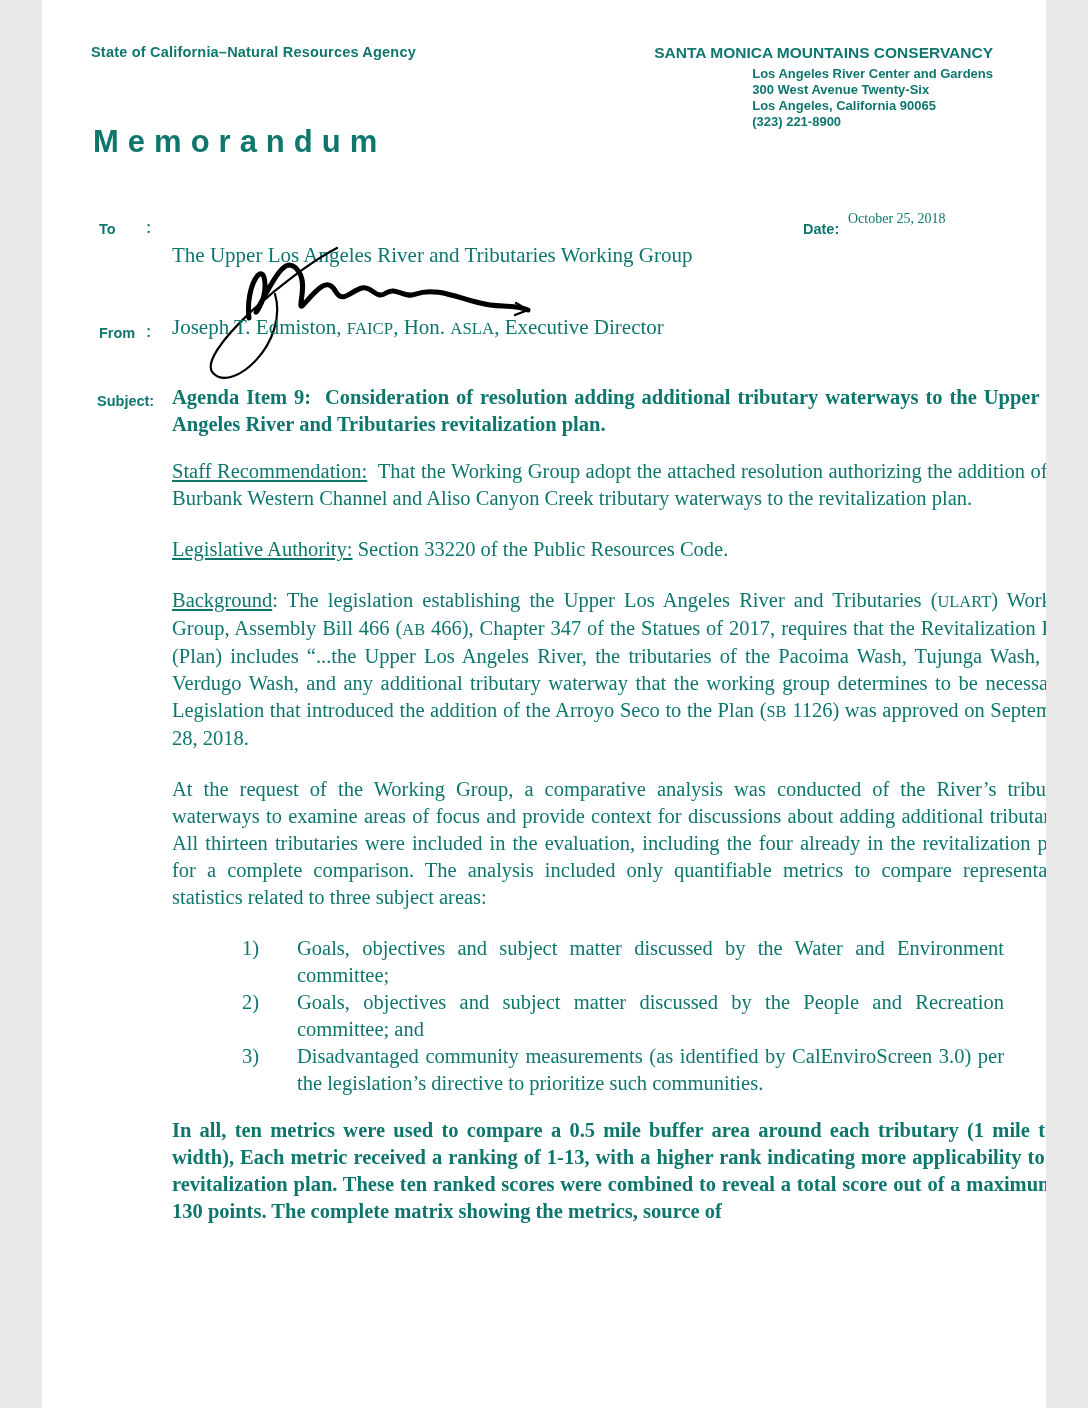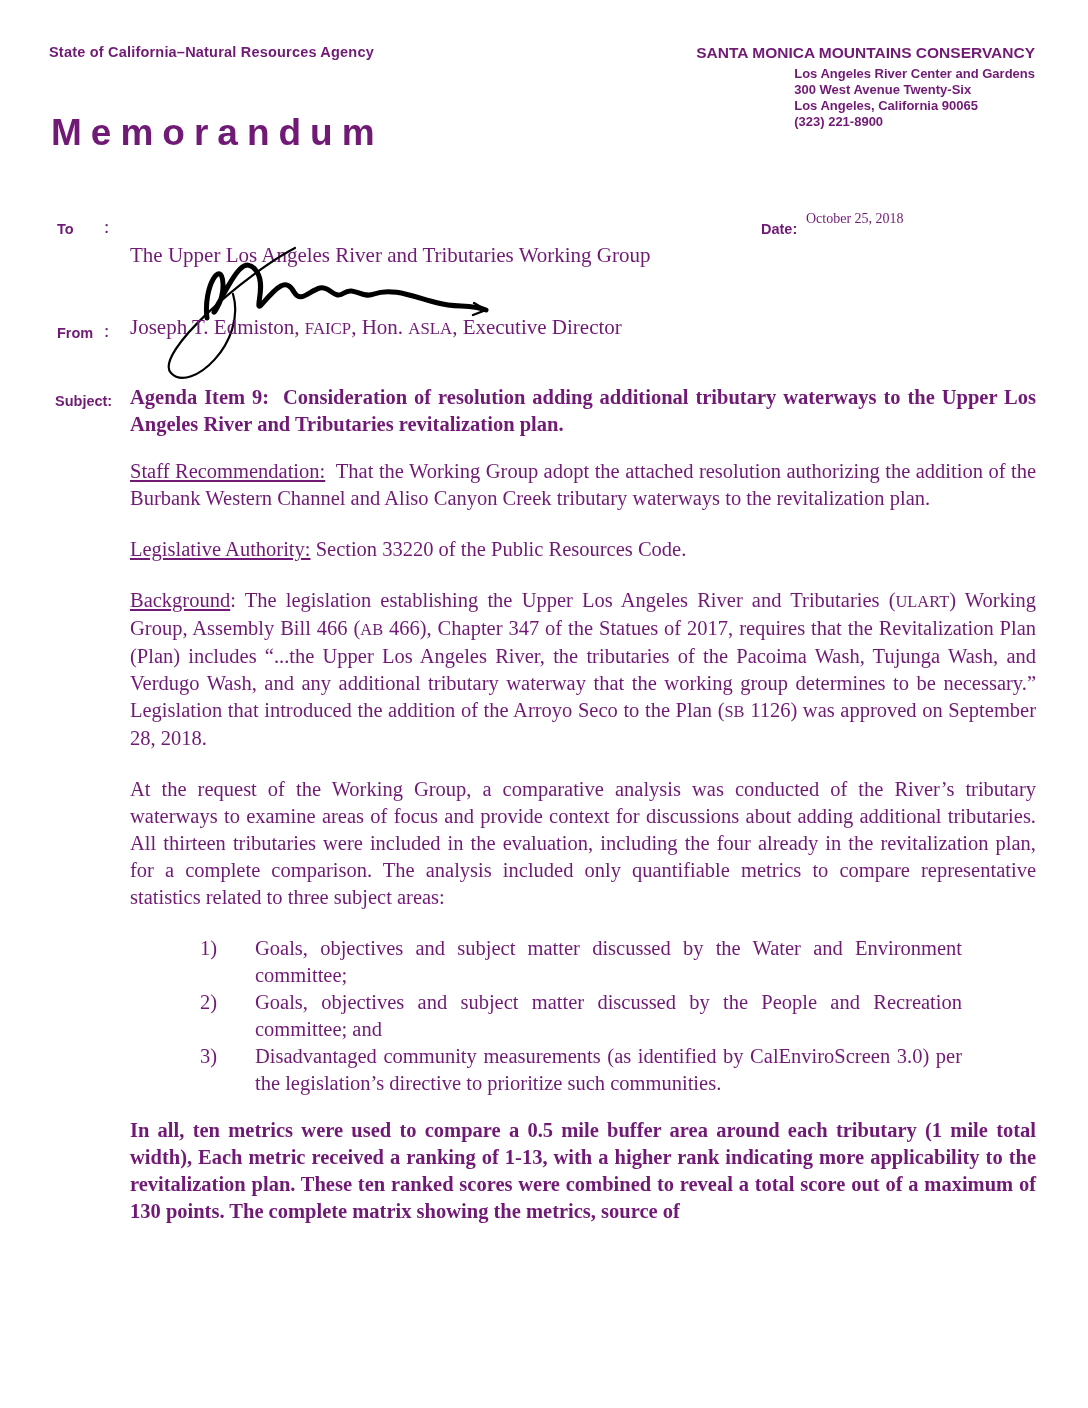--- a/index.html
+++ b/index.html
@@ -1,34 +1,34 @@
 <!DOCTYPE html>
 <html><head>
 <meta charset="utf-8">
 <style>
   html,body { margin:0; padding:0; background:#e8e8e8; }
   .page {
     position:relative;
-    width:1088px; height:1408px;
+    width:1004px; height:1408px;
     margin:0 auto;
     background:#ffffff;
-    color:#701a75;
+    color:#0f766e;
     overflow:hidden;
   }
   .sans  { font-family:"Liberation Sans", sans-serif; font-weight:bold; }
   .serif { font-family:"Liberation Serif", serif; }
   .abs   { position:absolute; }
 
   .agency-line { left:49px; top:44px; font-size:14.5px; letter-spacing:0.2px; }
   .org-name    { right:53px; top:44px; font-size:15.5px; }
   .org-address { right:53px; top:66px; font-size:13px; line-height:16px; }
 
   .doc-title {
-    left:51px; top:112px;
-    font-size:37px; letter-spacing:9px;
+    left:51px; top:124px;
+    font-size:31px; letter-spacing:9px;
     font-family:"Liberation Sans", sans-serif; font-weight:bold;text-align:center;
   }
 
   .meta-label { font-size:14.5px; }
   .to-label      { left:57px;  top:221px; }
   .to-colon      { left:104px; top:216px; font-size:19px; }
   .to-value      { left:130px; top:211px; font-size:21px;margin-top:32px; }
   .date-label    { left:761px; top:221px; }
   .date-value    { left:806px; top:211px; font-size:14px; }
   .from-label    { left:57px;  top:325px; }

